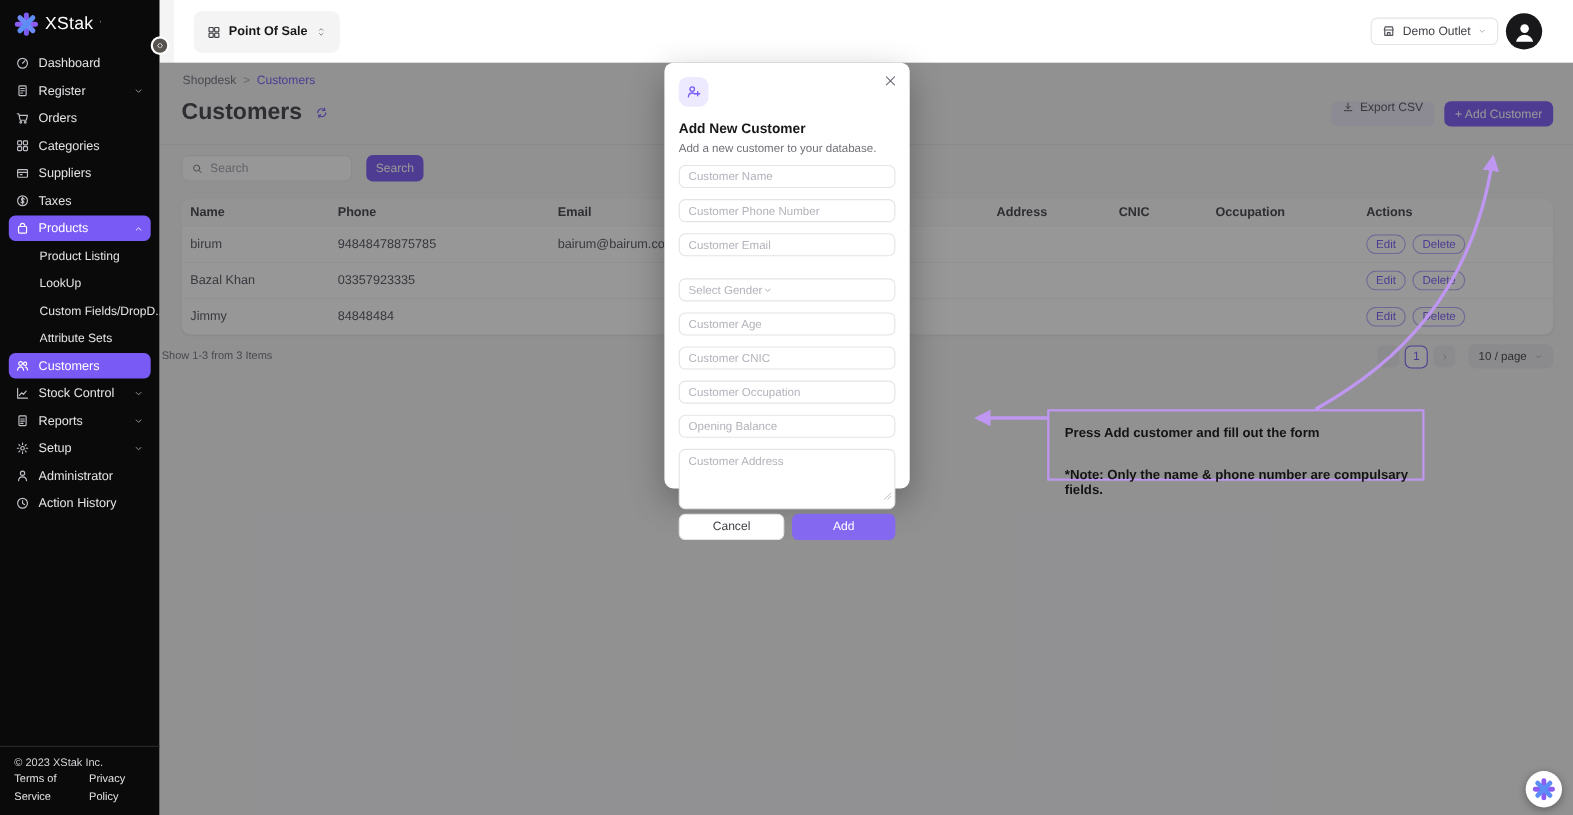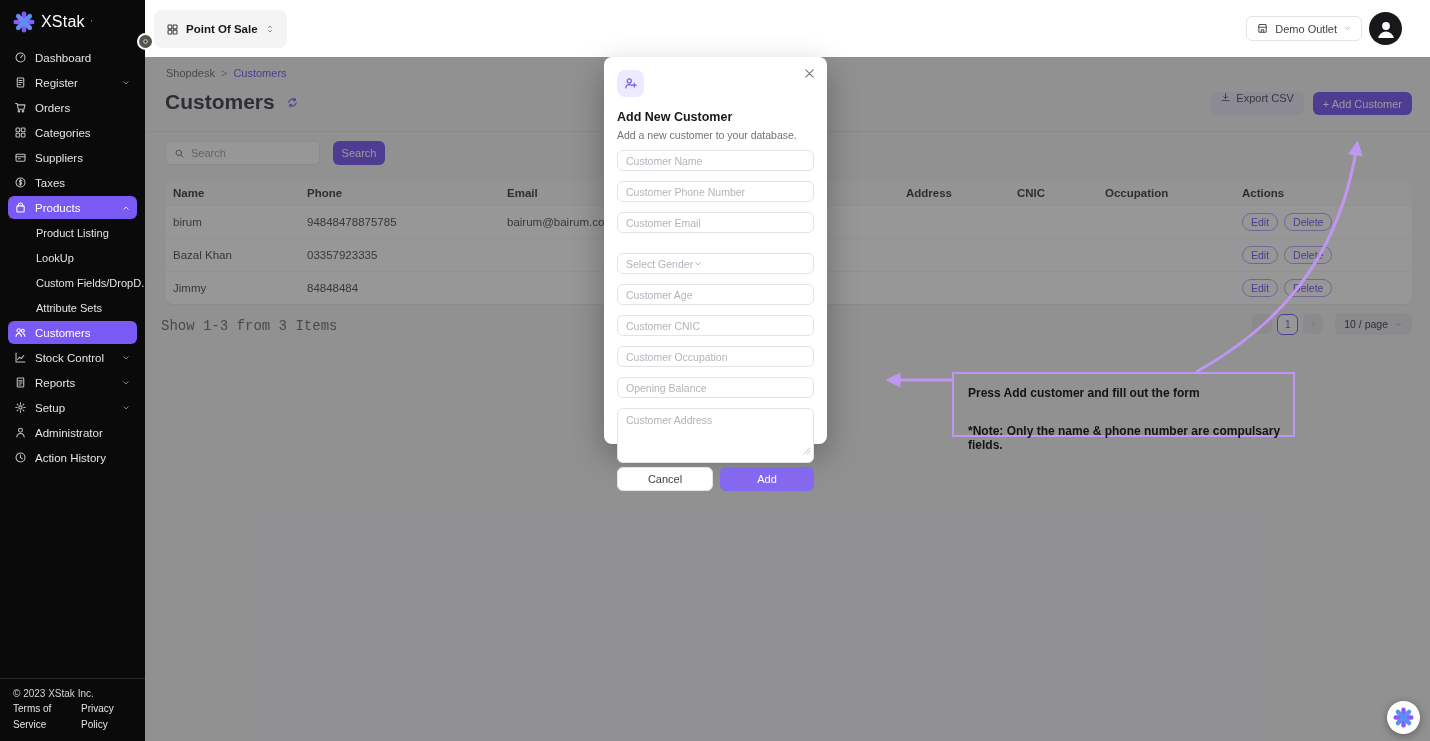--- a/index.html
+++ b/index.html
@@ -23,21 +23,21 @@
   .nav-item.submenu .pill { padding-left:28px; font-size:11px; }
   .nav-item .lbl { white-space:nowrap; overflow:hidden; text-overflow:ellipsis; }
   .nav-item .chev { margin-left:auto; color:#a1a1aa; width:10px; height:10px; }
   .nav-item.active .chev { color:#fff; }
   .sidebar-footer { position:absolute; left:0; right:0; bottom:0; border-top:1px solid #2a2a2e; padding:7px 13px 9px; font-size:10px; color:#d4d4d8; line-height:1.55; }
   .sidebar-footer .links { display:flex; gap:7px; color:#e4e4e7;justify-content:center; }
   .collapse-chip { position:absolute; left:137px; top:33px; width:17px; height:17px; border-radius:50%; background:#57534e; border:2px solid #fff; color:#fff; z-index:30; display:flex; align-items:center; justify-content:center; }
   .collapse-chip [data-icon]{ width:9px; height:9px; }
 
   
-  .topbar { position:absolute; left:136px; top:0; right:0; height:57px; background:#fff; z-index:5; }
+  .topbar { position:absolute; left:158px; top:0; right:0; height:57px; background:#fff; z-index:5; }
   .pos-chip { position:absolute; left:18px; top:10px; height:38px; background:#f4f4f5; border-radius:8px; display:flex; align-items:center; gap:7px; padding:0 12px; font-size:11.5px; font-weight:bold; color:#18181b; cursor:pointer; }
   .pos-chip .sorter { color:#71717a; width:10px; height:12px; }
   .outlet-chip { position:absolute; right:68px; top:16px; height:25px; border:1px solid #e4e4e7; border-radius:6px; background:#fff; display:flex; align-items:center; gap:6px; padding:0 9px; font-size:11px; color:#3f3f46; cursor:pointer; }
   .outlet-chip .chev { color:#a1a1aa; width:9px; height:9px; }
   .avatar { position:absolute; right:28px; top:12px; width:33px; height:33px; border-radius:50%; background:#18181b; display:flex; align-items:center; justify-content:center; cursor:pointer; }
   .avatar [data-icon]{ width:24px; height:24px; }
 
   
   .content { position:absolute; left:145px; top:57px; right:0; bottom:0; background:#f4f4f5; }
   .breadcrumb { position:absolute; left:21px; top:10px; font-size:11px; color:#71717a; display:flex; gap:6px; align-items:center; }
@@ -57,21 +57,21 @@
   .search-box input::placeholder { color:#a1a1aa; }
   .btn-search { position:absolute; left:188px; top:84px; width:52px; height:24px; background:#7a5af5; color:#fff; border:none; border-radius:6px; font-size:11px; cursor:pointer; font-family:inherit; }
 
   .table-card { position:absolute; left:20px; top:124px; width:1247px; background:#fff; border-radius:8px; overflow:hidden; box-shadow:0 1px 2px rgba(0,0,0,.05); }
   .thead { display:flex; height:24px; background:#fafafa; align-items:center; }
   .th { font-size:11.5px; font-weight:bold; color:#3f3f46; padding-left:8px; }
   .tr { display:flex; height:33px; align-items:center; border-top:1px solid #f4f4f5; }
   .td { font-size:11.5px; color:#52525b; padding-left:8px; overflow:hidden; white-space:nowrap; }
   .action-btn { font-size:10.5px; color:#7a5af5; border:1px solid #b9a8f9; border-radius:10px; padding:2px 8px; background:transparent; margin-right:6px; cursor:pointer; font-family:inherit; }
 
-  .table-summary { position:absolute; left:16px; top:261px; font-size:14px; color:#71717a;font-family:Liberation Mono, monospace; }
+  .table-summary { position:absolute; left:2px; top:261px; font-size:10px; color:#71717a; }
   .pagination { position:absolute; right:18px; top:256px; display:flex; align-items:center; gap:5px; }
   .pg-btn { width:20px; height:20px; border-radius:5px; background:#e9e9ec; color:#a1a1aa; display:flex; align-items:center; justify-content:center; cursor:pointer; }
   .pg-btn [data-icon]{ width:9px; height:9px; }
   .pg-current { min-width:21px; height:21px; border:1px solid #7a5af5; color:#7a5af5; background:#fff; border-radius:6px; display:flex; align-items:center; justify-content:center; font-size:11px; cursor:pointer; }
   .pg-size { height:22px; background:#e9e9ec; border-radius:6px; display:flex; align-items:center; gap:6px; padding:0 9px; font-size:10.5px; color:#3f3f46; margin-left:7px; cursor:pointer; }
   .pg-size .chev { color:#a1a1aa; width:9px; height:9px; }
 
   
   .dim-overlay { position:absolute; left:145px; top:57px; right:0; bottom:0; background:rgba(24,24,27,0.45); z-index:40; }
 

